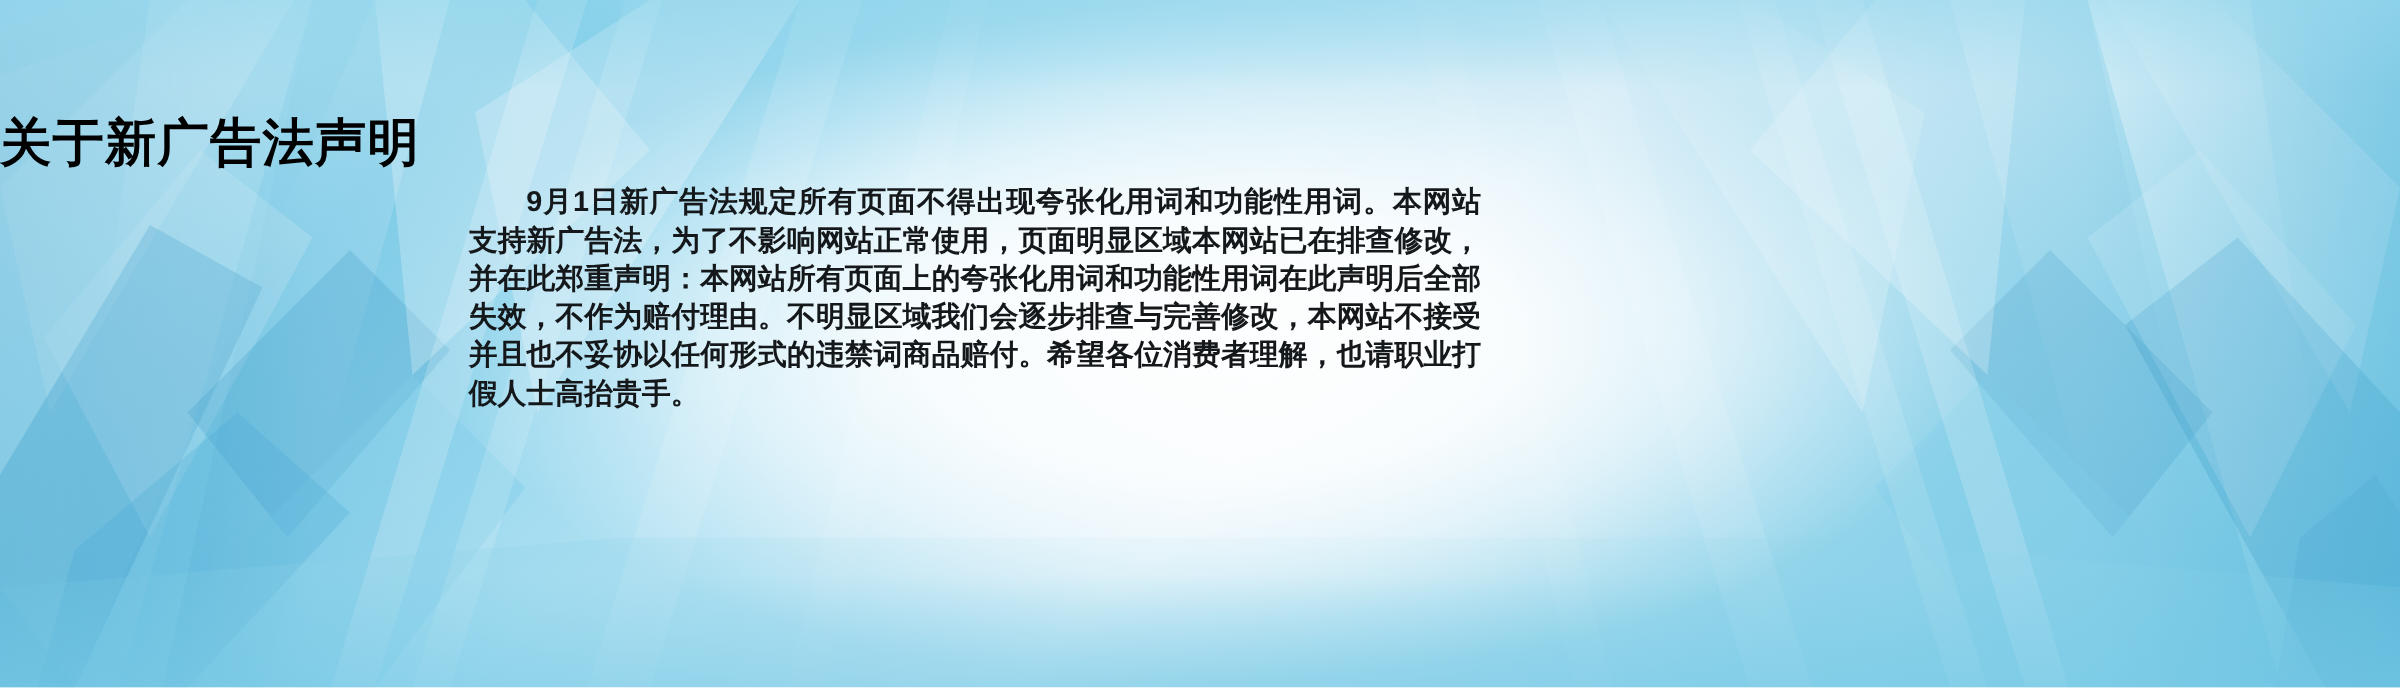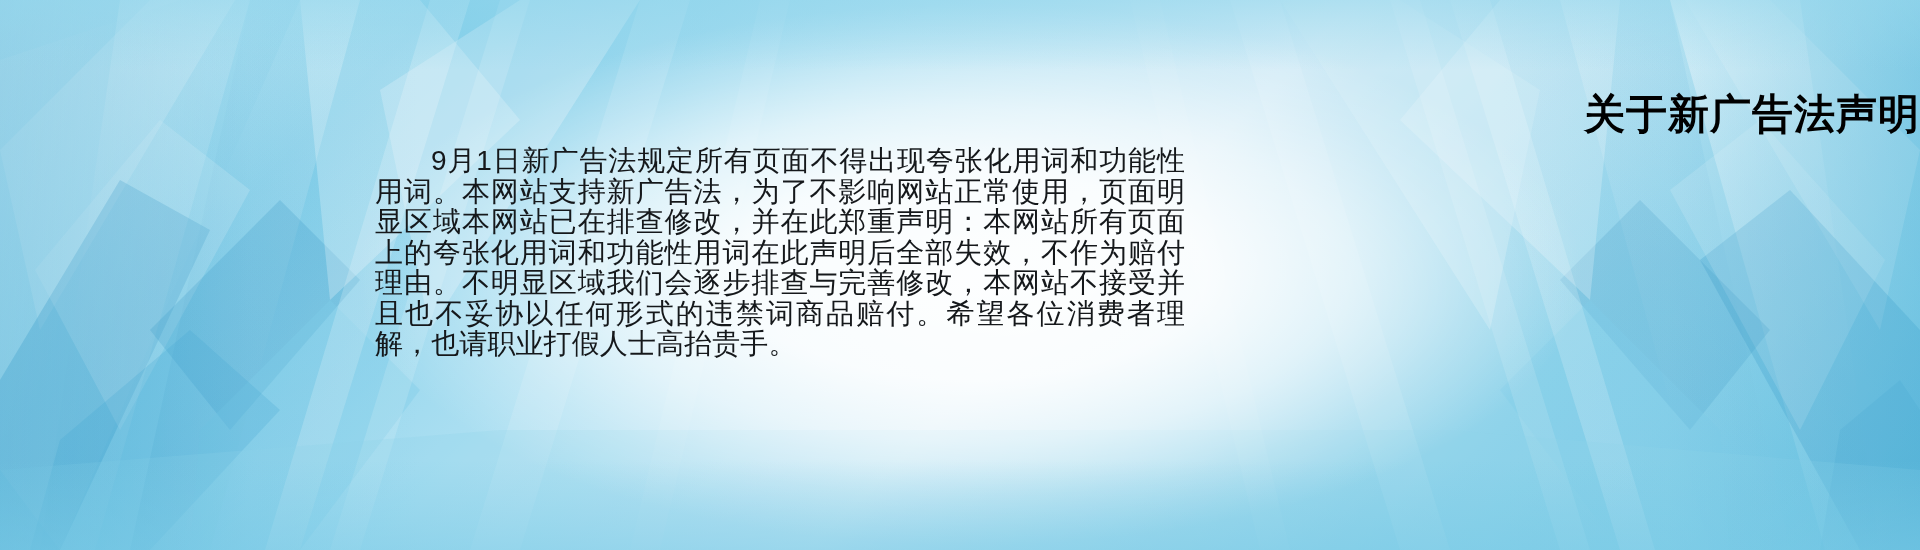--- a/index.html
+++ b/index.html
@@ -68,36 +68,37 @@
     position: absolute;
     left: 0; top: 0;
     width: 1920px;
     height: 550px;
   }
   .title {
     position: absolute;
     left: 0;
     top: 86px;
     width: 1920px;
-    text-align: right;
+    text-align: left;
     font-size: 41px;
     font-weight: bold;
     color: #000000;
     letter-spacing: 1px;
     line-height: 56px;
   }
   .body-block {
     position: absolute;
     left: 375px;
     top: 146px;
     width: 810px;
     color: #15181b;
-    font-size: 28px;
+    font-size: 23px;
     line-height: 30.5px;
     letter-spacing: 0.1px;
+    font-weight: bold;
   }
   .para {
     margin: 0;
     text-align: justify;
     text-justify: inter-character;
   }
   .para.indent { text-indent: 2em; }
 </style>
 </head>
 <body>

